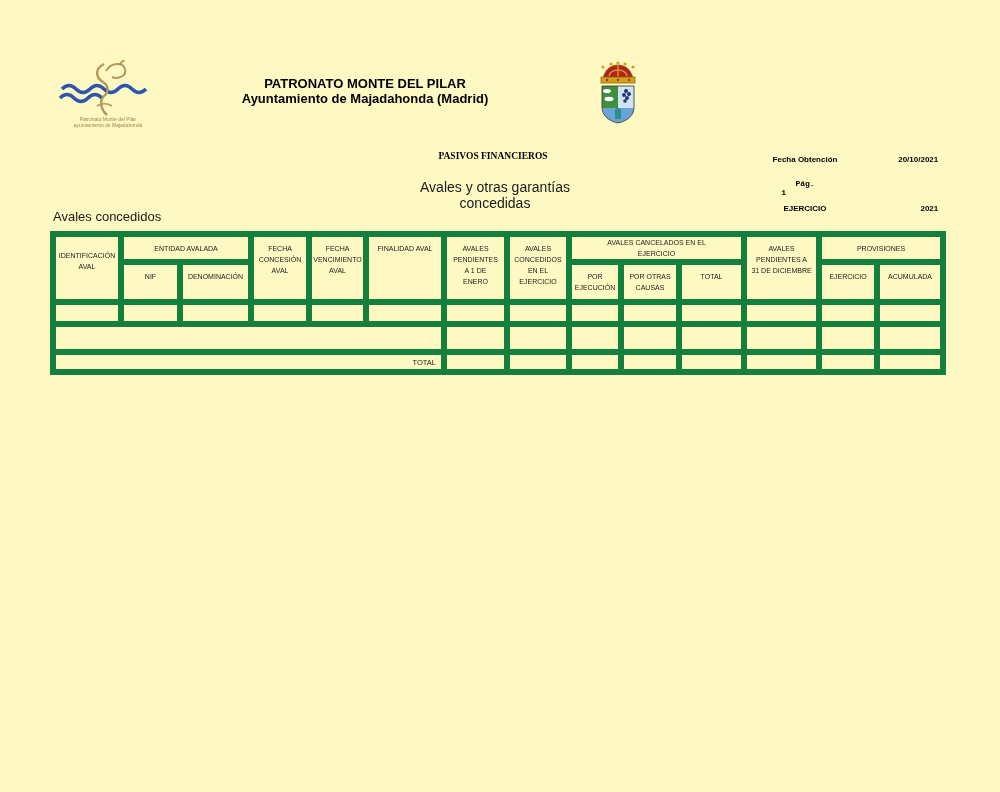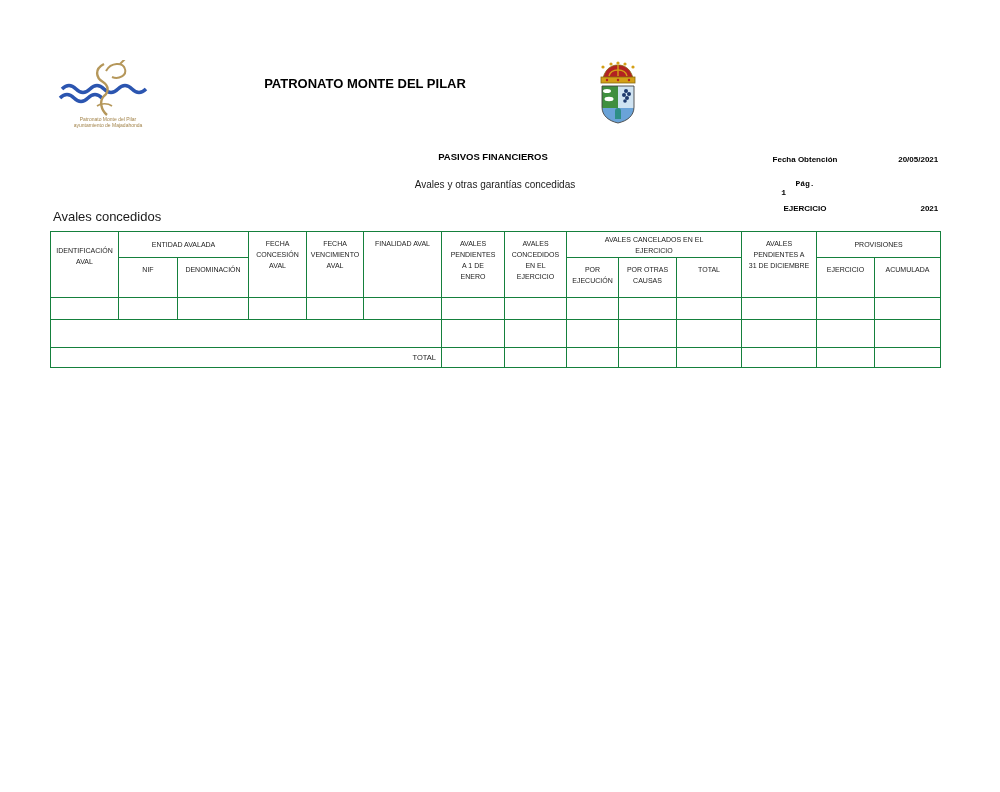--- a/index.html
+++ b/index.html
@@ -1,47 +1,47 @@
 <!DOCTYPE html>
 <html><head>
 <meta charset="utf-8">
 <style>
   html,body{margin:0;padding:0;background:#e8e8e8;}
   .page{
     position:relative;
     width:1000px;height:792px;
-    background:#ffffff;
+    background:#fef9c3;
     overflow:hidden;
     font-family:"Liberation Sans","DejaVu Sans",sans-serif;
     color:#1a1a1a;
   }
   
   .logo{position:absolute;left:48px;top:60px;width:120px;height:70px;}
   .logo svg{display:block;}
   .logo-caption{width:120px;text-align:center;font-size:5px;line-height:6px;color:#a3844b;margin-top:-2px;}
   .org-title{position:absolute;left:200px;top:77px;width:330px;text-align:center;
     font-size:13px;font-weight:bold;line-height:14.5px;color:#000;}
   .crest{position:absolute;left:593px;top:61px;width:50px;height:64px;}
   
   .doc-title{position:absolute;left:393px;top:151px;width:200px;text-align:center;
-    font-size:9.5px;font-weight:bold;color:#000;}
+    font-size:9.5px;font-weight:bold;color:#000;font-family:Liberation Serif, serif;}
   .doc-subtitle{position:absolute;left:395px;top:179px;width:200px;text-align:center;
-    font-size:10px;color:#1a1a1a;}
+    font-size:14px;color:#1a1a1a;}
   
   .meta-row{position:absolute;left:730px;width:210px;font-size:8px;font-weight:bold;color:#000;}
   .meta-row .lbl{display:inline-block;width:150px;text-align:center;}
   .meta-row .val{display:inline-block;width:56px;text-align:right;}
   .meta-fecha{top:155px;}
   .meta-pag{top:179px;font-family:Liberation Mono, monospace;}
   .meta-ejercicio{top:204px;}
   .section-label{position:absolute;left:53px;top:209px;font-size:13px;color:#1a1a1a;}
   
   .tbl-wrap{position:absolute;left:50px;top:231px;}
   table{border-collapse:collapse;table-layout:fixed;width:890px;}
-  th,td{border:1px solid #15803d;padding:0;margin:0;overflow:hidden;}
+  th,td{border:6px solid #15803d;padding:0;margin:0;overflow:hidden;}
   th{font-weight:normal;font-size:7px;line-height:11px;text-align:center;
      white-space:pre-line;color:#1a1a1a;}
   .hr-a{height:26px;}
   .hr-b{height:40px;}
   .gr{vertical-align:middle;}
   .sp{vertical-align:top;padding-top:6px;}
   .sp.id{padding-top:13px;}
   .sub{vertical-align:top;padding-top:6px;}
   .r1{height:22px;}
   .r2{height:28px;}
@@ -64,20 +64,21 @@
       <path d="M49,46 C53,43 60,43 64,46" stroke="#b5975a" stroke-width="1.6" fill="none"></path>
     </svg>
     <div class="logo-caption">
       <div>Patronato Monte del Pilar</div>
       <div>ayuntamiento de Majadahonda</div>
     </div>
   </div>
 
   <div class="org-title">
     <div>PATRONATO MONTE DEL PILAR</div>
+    <div>Ayuntamiento de Majadahonda (Madrid)</div>
   </div>
 
   <div class="crest">
     <svg width="50" height="64" viewBox="0 0 50 64">
       <path d="M10,17 C13,6 20,4 25,4 C30,4 37,6 40,17 Z" fill="#b22222" stroke="#8a6a10" stroke-width="0.8"></path>
       <path d="M16,15 C18,7 32,7 34,15" fill="none" stroke="#d4a017" stroke-width="1.4"></path>
       <path d="M25,4 L25,15" stroke="#d4a017" stroke-width="1.4"></path>
       <circle cx="10" cy="6" r="1.6" fill="#d4a017"></circle>
       <circle cx="18" cy="3" r="1.6" fill="#d4a017"></circle>
       <circle cx="25" cy="2" r="1.6" fill="#d4a017"></circle>
@@ -108,21 +109,21 @@
       </g>
       <path d="M9,25 h32 v21 c0,9 -7,14 -16,16 c-9,-2 -16,-7 -16,-16 z" fill="none" stroke="#444444" stroke-width="0.9"></path>
     </svg>
   </div>
 
   <div class="doc-title">PASIVOS FINANCIEROS</div>
   <div class="doc-subtitle">Avales y otras garantías concedidas</div>
 
   <div class="meta-row meta-fecha">
     <span class="lbl">Fecha Obtención</span>
-    <span class="val">20/05/2021</span>
+    <span class="val">20/10/2021</span>
   </div>
   <div class="meta-row meta-pag">
     <span class="lbl">Pág.</span>
     <span class="val">1</span>
   </div>
   <div class="meta-row meta-ejercicio">
     <span class="lbl">EJERCICIO</span>
     <span class="val">2021</span>
   </div>
 

